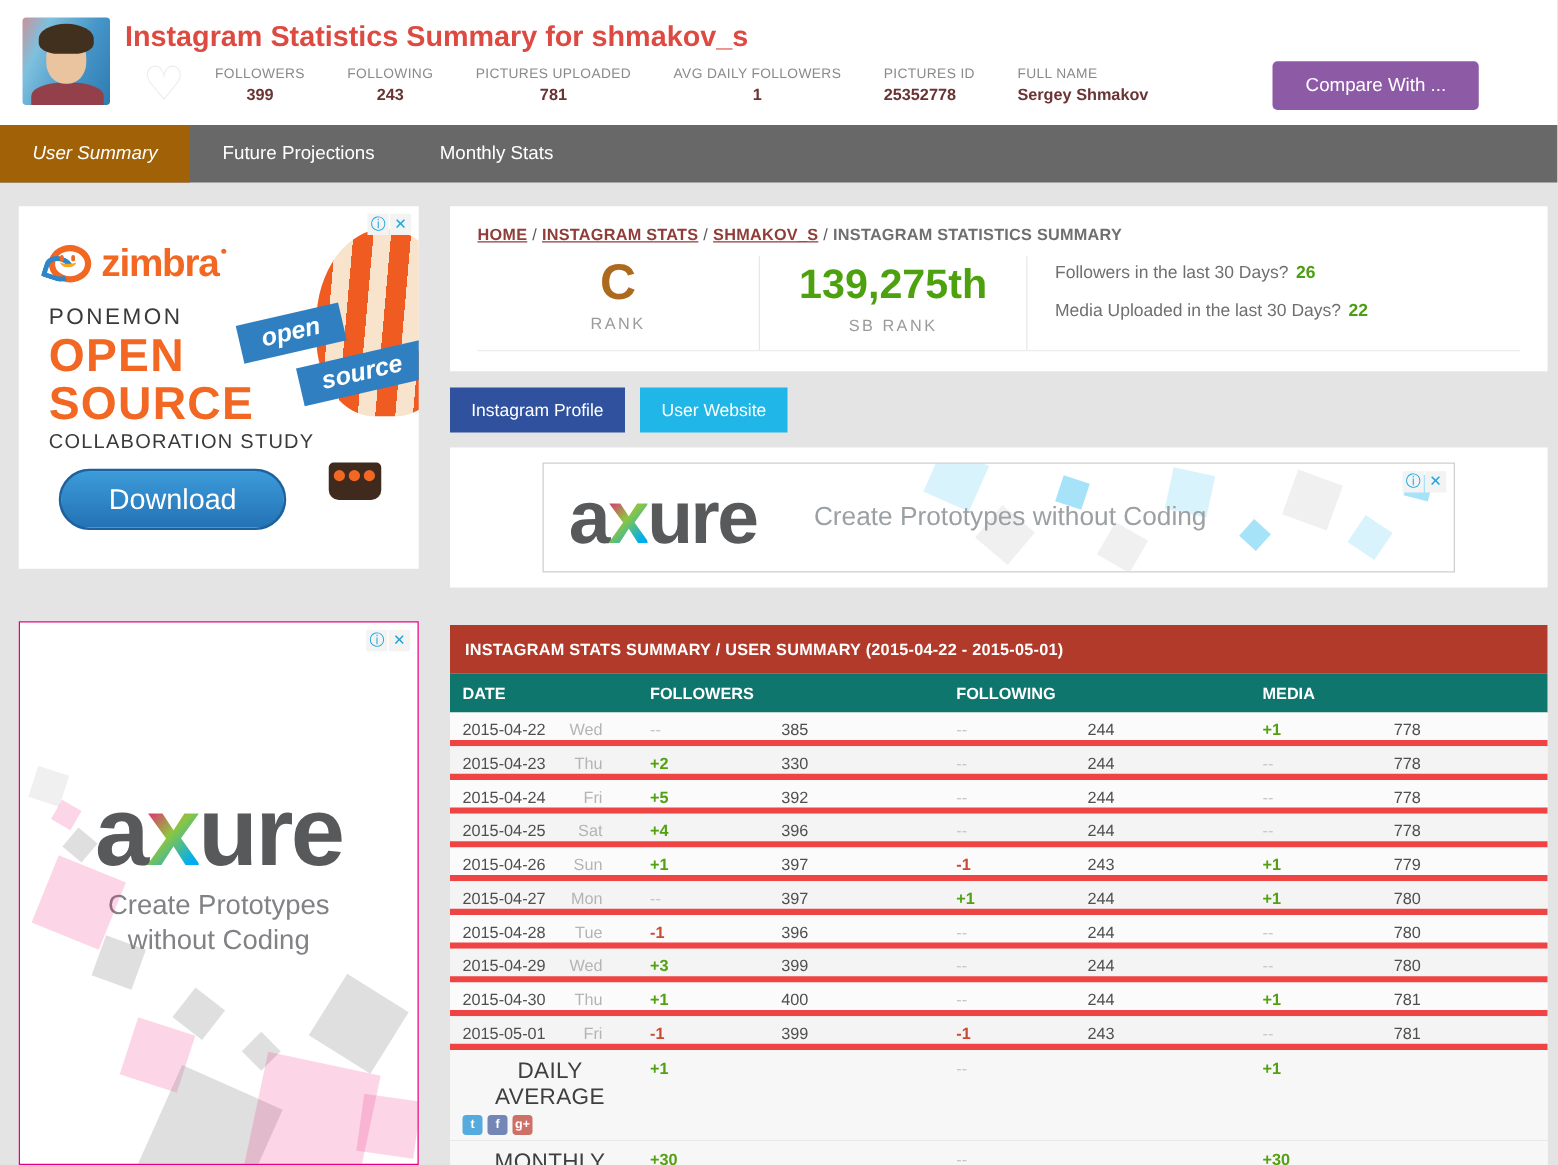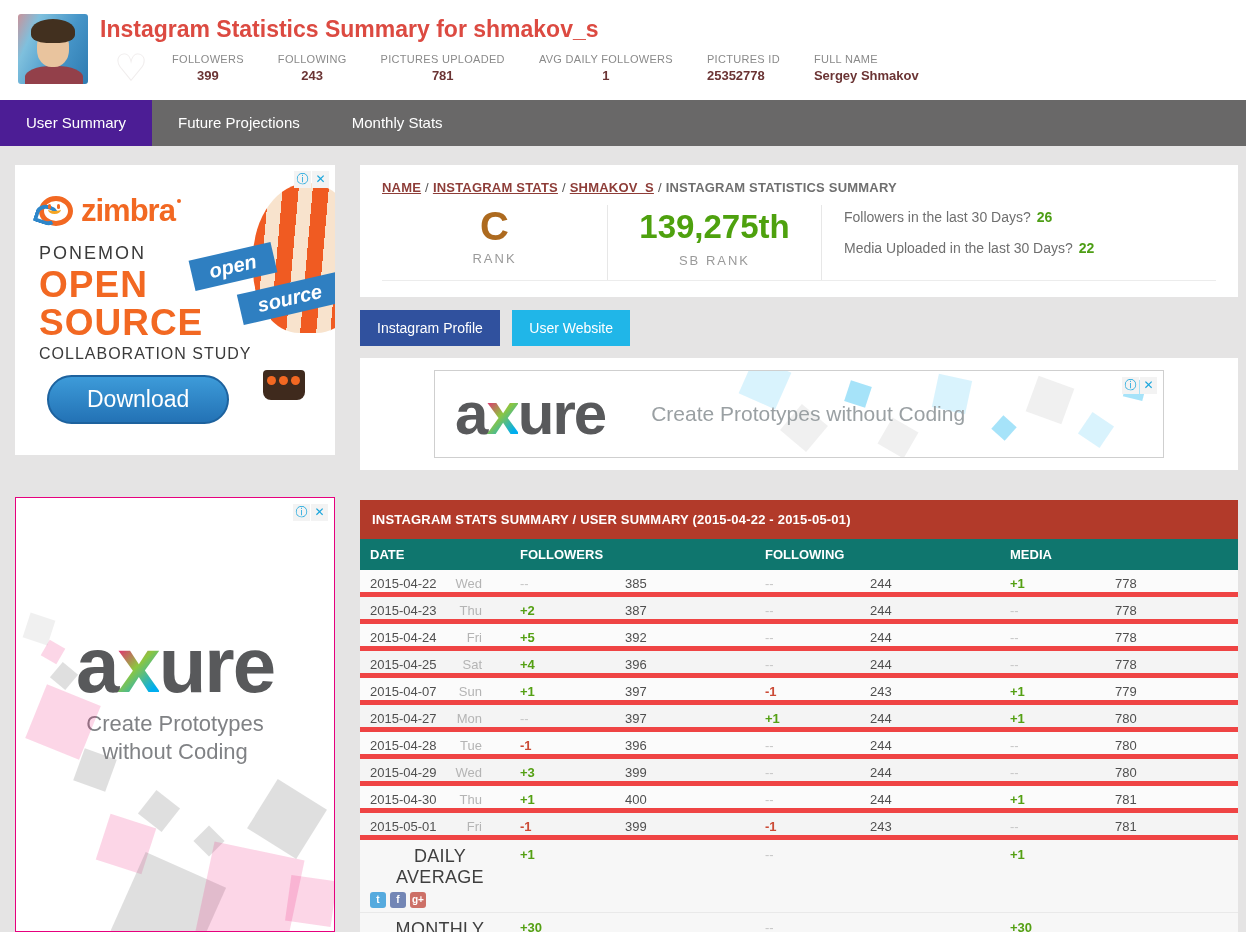--- a/index.html
+++ b/index.html
@@ -20,21 +20,21 @@
   .stat { text-align:center; margin-right:34px; }
   .stat.left-align { text-align:left; }
   .stat .label { color:#8a8a8a; font-size:11px; letter-spacing:.3px; white-space:nowrap; }
   .stat .value { color:#6b3434; font-size:13px; font-weight:bold; margin-top:3px; white-space:nowrap; }
   .compare-btn { margin-left:auto; margin-right:55px; background:#8d5ba6; color:#fff; border:none;
     font-size:15px; padding:11px 26px; border-radius:4px; cursor:pointer; font-family:inherit; }
 
   
   .navbar { background:#696868; height:46px; display:flex; }
   .nav-tab { color:#fff; font-size:15px; line-height:46px; padding:0 26px; cursor:pointer; }
-  .nav-tab.active { background:#4c1d95; }
+  .nav-tab.active { background:#a16207;font-style:italic; }
 
   
   .content { display:flex; padding:19px 8px 0 15px; }
   .sidebar { width:320px; flex:0 0 320px; margin-right:25px; }
   .main { flex:1; }
   .panel { background:#fff; }
 
   
   .ad-zimbra { height:290px; position:relative; overflow:hidden; margin-bottom:42px; padding:20px 0 0 20px; }
   .ad-ctrl { position:absolute; top:6px; right:6px; display:flex; z-index:9; }
@@ -160,20 +160,21 @@
         <div class="value">1</div>
       </div>
       <div class="stat left-align">
         <div class="label">PICTURES ID</div>
         <div class="value">25352778</div>
       </div>
       <div class="stat left-align">
         <div class="label">FULL NAME</div>
         <div class="value">Sergey Shmakov</div>
       </div>
+      <button class="compare-btn">Compare With ...</button>
     </div>
   </div>
 </header>
 
 <nav class="navbar">
   <div class="nav-tab active">User Summary</div>
   <div class="nav-tab">Future Projections</div>
   <div class="nav-tab">Monthly Stats</div>
 </nav>
 
@@ -229,21 +230,21 @@
         <span class="sq gray" style="left:242px;top:292px;width:58px;height:58px;transform:rotate(32deg)"></span>
         <span class="sq pink" style="left:272px;top:380px;width:46px;height:46px;transform:rotate(8deg)"></span>
       </div>
     </div>
   </aside>
 
   <main class="main">
 
     <section class="panel rank-panel">
       <div class="breadcrumb">
-        <a>NAME</a><span class="crumb-sep">/</span><a>INSTAGRAM STATS</a><span class="crumb-sep">/</span><a>SHMAKOV_S</a><span class="crumb-sep">/</span><span>INSTAGRAM STATISTICS SUMMARY</span>
+        <a>HOME</a><span class="crumb-sep">/</span><a>INSTAGRAM STATS</a><span class="crumb-sep">/</span><a>SHMAKOV_S</a><span class="crumb-sep">/</span><span>INSTAGRAM STATISTICS SUMMARY</span>
       </div>
       <div class="rank-row">
         <div class="rank-cell grade">
           <div class="rank-grade">C</div>
           <div class="rank-sub">RANK</div>
         </div>
         <div class="rank-cell sb">
           <div class="sb-rank">139,275th</div>
           <div class="rank-sub">SB RANK</div>
         </div>
@@ -302,21 +303,21 @@
             <div class="cell val">385</div>
             <div class="cell chg nil">--</div>
             <div class="cell val">244</div>
             <div class="cell chg pos">+1</div>
             <div class="cell val">778</div>
           </div>
           <div class="trow grid8 alt">
             <div class="cell date">2015-04-23</div>
             <div class="cell day">Thu</div>
             <div class="cell chg pos">+2</div>
-            <div class="cell val">387</div>
+            <div class="cell val">330</div>
             <div class="cell chg nil">--</div>
             <div class="cell val">244</div>
             <div class="cell chg nil">--</div>
             <div class="cell val">778</div>
           </div>
           <div class="trow grid8">
             <div class="cell date">2015-04-24</div>
             <div class="cell day">Fri</div>
             <div class="cell chg pos">+5</div>
             <div class="cell val">392</div>
@@ -329,21 +330,21 @@
             <div class="cell date">2015-04-25</div>
             <div class="cell day">Sat</div>
             <div class="cell chg pos">+4</div>
             <div class="cell val">396</div>
             <div class="cell chg nil">--</div>
             <div class="cell val">244</div>
             <div class="cell chg nil">--</div>
             <div class="cell val">778</div>
           </div>
           <div class="trow grid8">
-            <div class="cell date">2015-04-07</div>
+            <div class="cell date">2015-04-26</div>
             <div class="cell day">Sun</div>
             <div class="cell chg pos">+1</div>
             <div class="cell val">397</div>
             <div class="cell chg neg">-1</div>
             <div class="cell val">243</div>
             <div class="cell chg pos">+1</div>
             <div class="cell val">779</div>
           </div>
           <div class="trow grid8 alt">
             <div class="cell date">2015-04-27</div>

